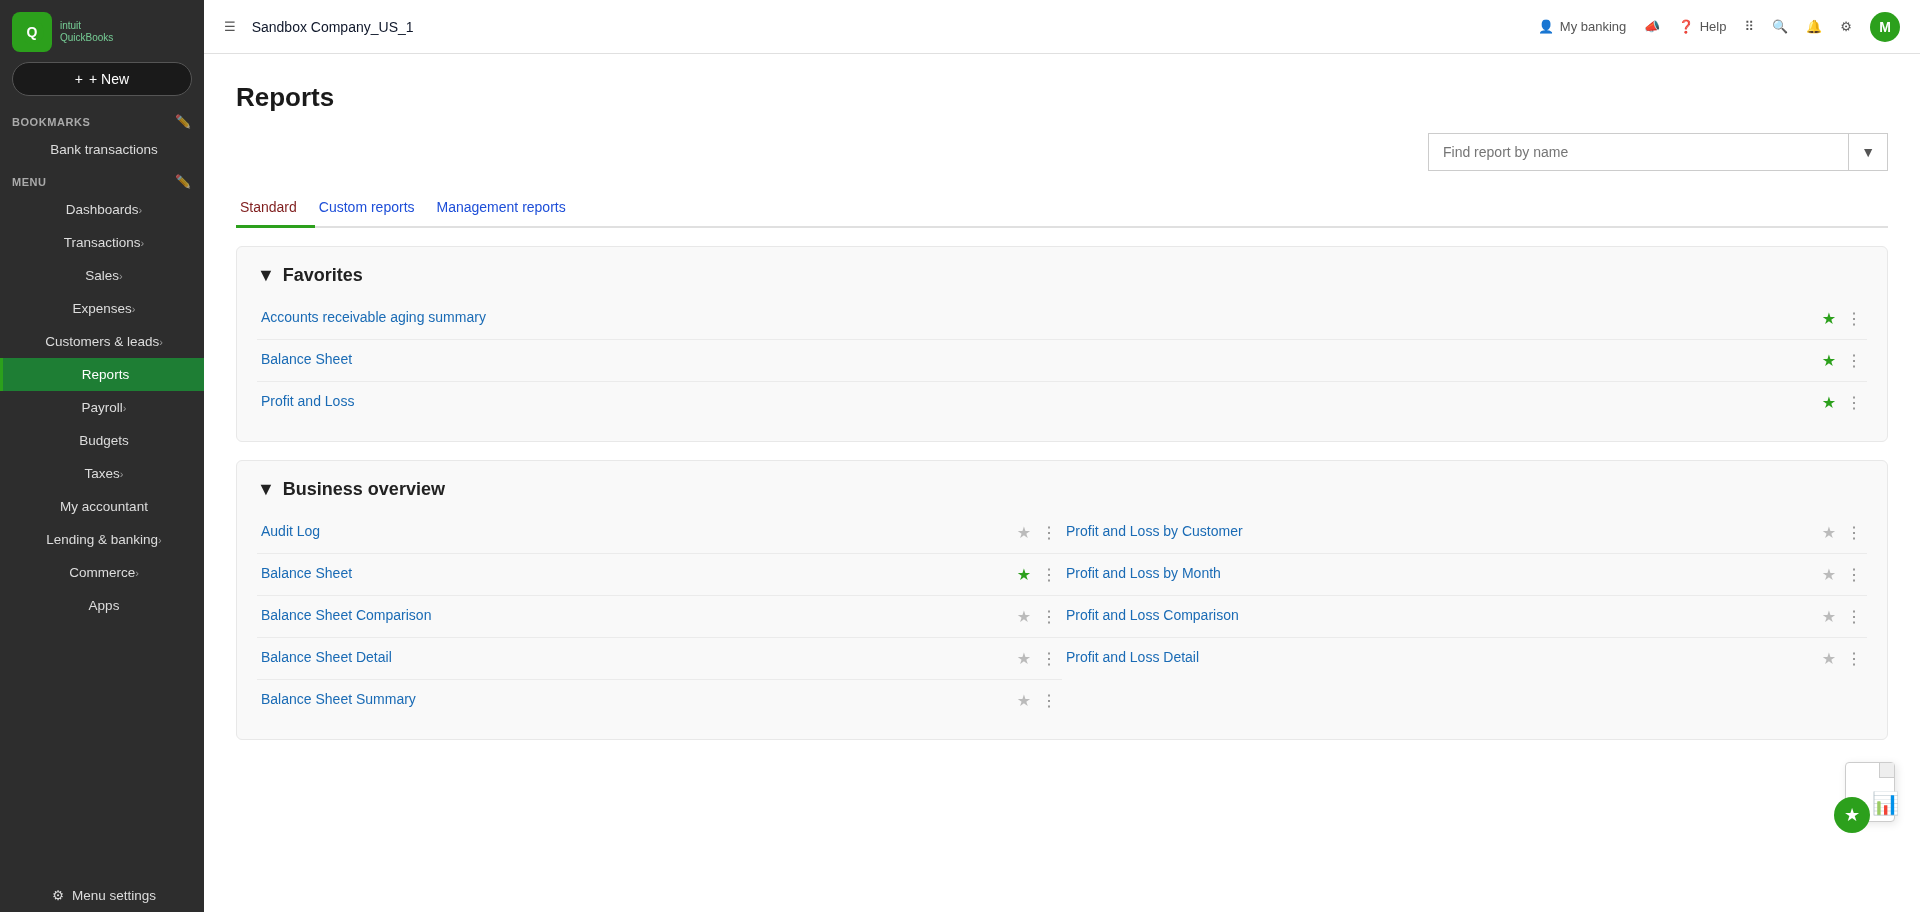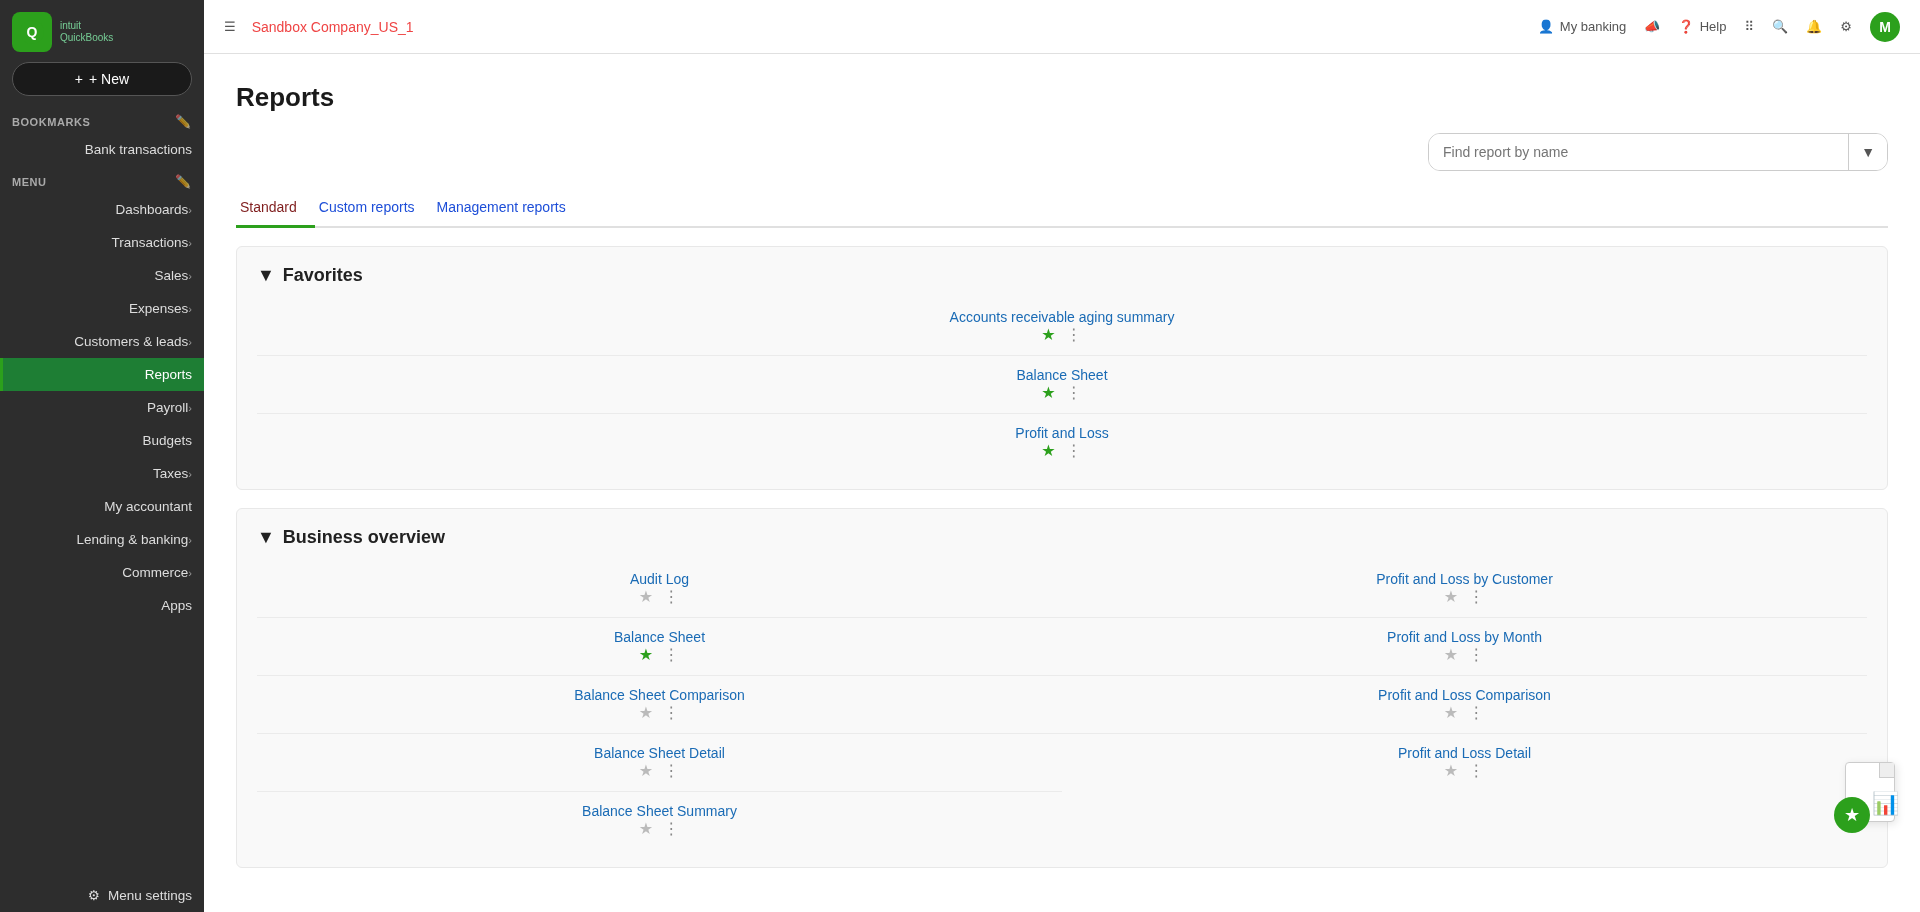--- a/index.html
+++ b/index.html
@@ -52,21 +52,21 @@
       font-size: 11px;
       font-weight: 700;
       color: #aaa;
       letter-spacing: 0.05em;
       cursor: pointer;
       user-select: none;
     }
     .sidebar-section-header .edit-icon { opacity: 0.6; font-size: 13px; cursor: pointer; }
 
     .sidebar-item {
-      display: flex; align-items: center; justify-content: flex-end;
+      display: flex; align-items: center; justify-content: center;
       padding: 9px 12px 9px 16px;
       color: #ddd;
       font-size: 13.5px;
       cursor: pointer;
       user-select: none;
     }
     .sidebar-item.active { background: #1e7e34; color: #fff; border-left: 3px solid #2ca01c; }
     .sidebar-item-left { display: flex; align-items: center; gap: 0; }
     .sidebar-item .chevron { font-size: 11px; opacity: 0.6; }
 
@@ -75,21 +75,21 @@
     #topbar {
       background: #fff;
       height: 54px;
       display: flex; align-items: center;
       padding: 0 20px;
       border-bottom: 1px solid #e0e0e0;
       gap: 12px;
       flex-shrink: 0;
     }
     .topbar-hamburger { font-size: 18px; cursor: pointer; color: #555; margin-right: 4px; }
-    .topbar-company { font-size: 14px; color: #ef4444; flex: 1; }
+    .topbar-company { font-size: 14px; color: #0f172a; flex: 1; }
     .topbar-icons { display: flex; align-items: center; gap: 18px; }
     .topbar-icon-btn {
       display: flex; align-items: center; gap: 5px;
       font-size: 13px; color: #555; cursor: pointer;
       background: none; border: none;
     }
     .topbar-icon-circle {
       width: 30px; height: 30px; border-radius: 50%;
       background: #2ca01c; color: #fff;
       display: flex; align-items: center; justify-content: center;
@@ -112,21 +112,21 @@
 
     
     #search-bar-container {
       display: flex;
       justify-content: flex-end;
       margin-bottom: 18px;
     }
     #search-bar {
       display: flex; align-items: center;
       border: 1px solid #ccc;
-      border-radius: 12px;
+      border-radius: 0;
       width: 460px;
       background: #fff;
       overflow: hidden;
     }
     #search-input {
       border: none; outline: none;
       padding: 10px 14px;
       font-size: 14px;
       flex: 1;
       color: #888;
@@ -171,26 +171,25 @@
     .section-header {
       display: flex; align-items: center; gap: 8px;
       font-size: 18px; font-weight: 600; color: #222;
       margin-bottom: 12px;
       cursor: pointer; user-select: none;
     }
 
     
     .report-list { display: flex; flex-direction: column; gap: 0; }
     .report-item {
-      display: flex; align-items: center; justify-content: space-between;
+      display: flex; align-items: flex-start; justify-content: space-between;
       padding: 11px 4px;
       border-bottom: 1px solid #ebebeb;
       font-size: 14px; color: #1a6bb5;
       cursor: pointer;
-      flex-direction: column;
     }
     .report-item:last-child { border-bottom: none; }
     .report-item-name { flex: 1; }
     .report-item-actions { display: flex; align-items: center; gap: 10px; }
     .star-icon { color: #2ca01c; font-size: 16px; cursor: pointer; }
     .star-icon-empty { color: #bbb; font-size: 16px; cursor: pointer; }
     .three-dots { color: #888; font-size: 16px; cursor: pointer; letter-spacing: 1px; }
 
     
     .two-col-reports { display: flex; }

